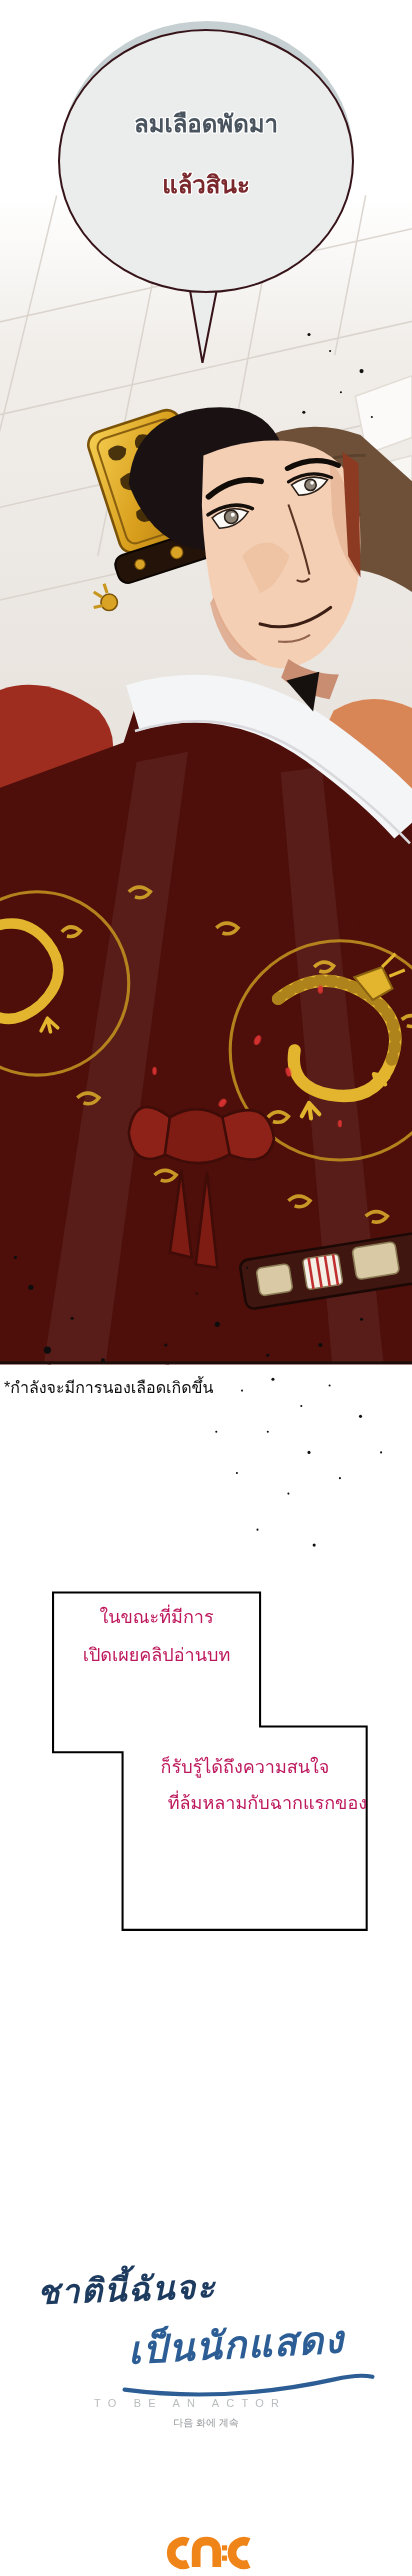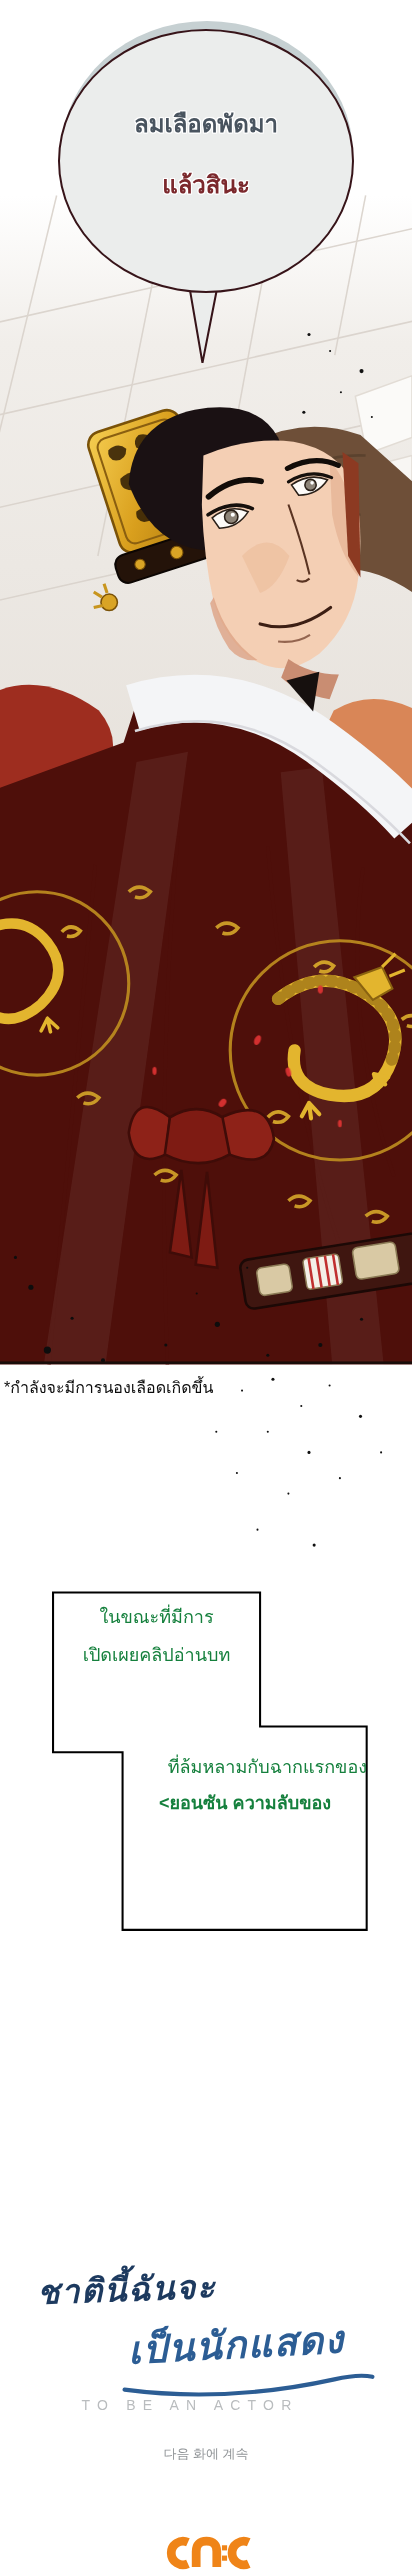--- a/index.html
+++ b/index.html
@@ -5,21 +5,21 @@
   html,body{margin:0;padding:0;background:#ffffff;}
   #canvas{position:relative;width:412px;height:3435px;background:#ffffff;overflow:hidden;
           font-family:"Liberation Sans","DejaVu Sans",sans-serif;}
   .abs{position:absolute;}
   .ctr{text-align:center;}
   .outline-w{text-shadow:1px 0 0 #fff,-1px 0 0 #fff,0 1px 0 #fff,0 -1px 0 #fff,
              1px 1px 0 #fff,-1px -1px 0 #fff,1px -1px 0 #fff,-1px 1px 0 #fff;text-align:center;}
   .bubble-outer{background:#c6d0d2;border-radius:50%;}
   .bubble-inner{background:#ebedec;border:2.1px solid #371419;border-radius:50%;}
   .bubble-txt{width:296px;font-weight:bold;font-size:24px;line-height:1.25;}
-  .narr{font-size:18px;line-height:1.15;color:#15803d;}
+  .narr{font-size:18px;line-height:1.15;color:#be185d;}
 </style>
 </head>
 <body>
 
 <div id="canvas">
 
   <svg class="abs" style="left:0;top:195px;" width="412" height="1170" viewBox="0 0 800 2270">
     <defs>
       <linearGradient id="stoneFade" x1="0" y1="0" x2="0" y2="1">
         <stop offset="0" stop-color="#ffffff"></stop>
@@ -257,33 +257,33 @@
   </svg>
 
   <svg class="abs" style="left:0;top:1577px;" width="412" height="371" viewBox="0 0 800 720">
     <polygon points="103,30 505,30 505,290 712,290 712,685 238,685 238,340 103,340" fill="#ffffff" stroke="#000000" stroke-width="4"></polygon>
   </svg>
   <div class="abs narr ctr" style="left:53px;top:1607px;width:207px;">
     <div style="margin-bottom:17.5px;">ในขณะที่มีการ</div>
     <div style="margin-bottom:17.5px;font-family:Liberation Serif, serif;">เปิดเผยคลิปอ่านบท</div>
   </div>
   <div class="abs narr ctr" style="left:123px;top:1757px;width:244px;">
+    <div style="margin-bottom:15.5px;">ก็รับรู้ได้ถึงความสนใจ</div>
     <div style="margin-bottom:15.5px;text-align:right;">ที่ล้มหลามกับฉากแรกของ</div>
-    <div style="margin-bottom:15.5px;font-weight:bold;">&lt;ยอนซัน ความลับของ</div>
   </div>
 
   <div class="abs" style="left:37px;top:2263px;font-size:33px;font-weight:bold;font-style:italic;color:#1d3a5f;
               transform:rotate(-2deg);letter-spacing:1.5px;">ชาตินี้ฉันจะ</div>
   <div class="abs" style="left:128px;top:2314px;font-size:38px;font-weight:bold;font-style:italic;color:#2c5d94;
               transform:rotate(-3deg);letter-spacing:1.5px;">เป็นนักแสดง</div>
   <svg class="abs" style="left:118px;top:2366px;" width="263" height="36" viewBox="0 0 510 70">
     <path d="M12,46 Q210,72 420,26 Q468,15 494,21" fill="none" stroke="#2c5d94" stroke-width="8" stroke-linecap="round"></path>
   </svg>
-  <div class="abs ctr" style="left:0;top:2397px;width:380px;font-size:14px;letter-spacing:7.2px;color:#b9bcbe;">TO BE AN ACTOR</div>
-  <div class="abs ctr" style="left:0;top:2416px;width:412px;font-size:13px;color:#8f9396;margin-top:29px;">다음 화에 계속</div>
+  <div class="abs ctr" style="left:0;top:2397px;width:380px;font-size:11px;letter-spacing:7.2px;color:#b9bcbe;">TO BE AN ACTOR</div>
+  <div class="abs ctr" style="left:0;top:2416px;width:412px;font-size:10px;color:#8f9396;">다음 화에 계속</div>
 
   <svg class="abs" style="left:161px;top:2536px;" width="92" height="34" viewBox="0 0 178 66">
     <g stroke="#ef8418" stroke-width="17" fill="none" stroke-linecap="butt">
       <path d="M52,12 A23,23 0 1 0 52,54"></path>
       <path d="M68,60 V30 Q68,10 88,10 Q108,10 108,30 V60"></path>
       <path d="M170,12 A23,23 0 1 0 170,54"></path>
     </g>
     <rect x="118" y="18" width="10" height="10" fill="#ef8418"></rect>
     <rect x="118" y="38" width="10" height="10" fill="#ef8418"></rect>
   </svg>

